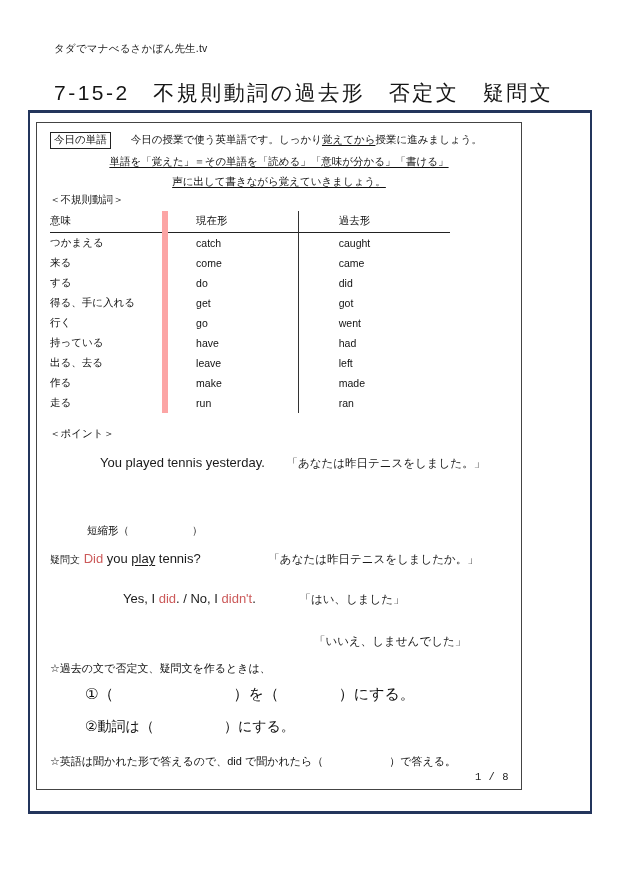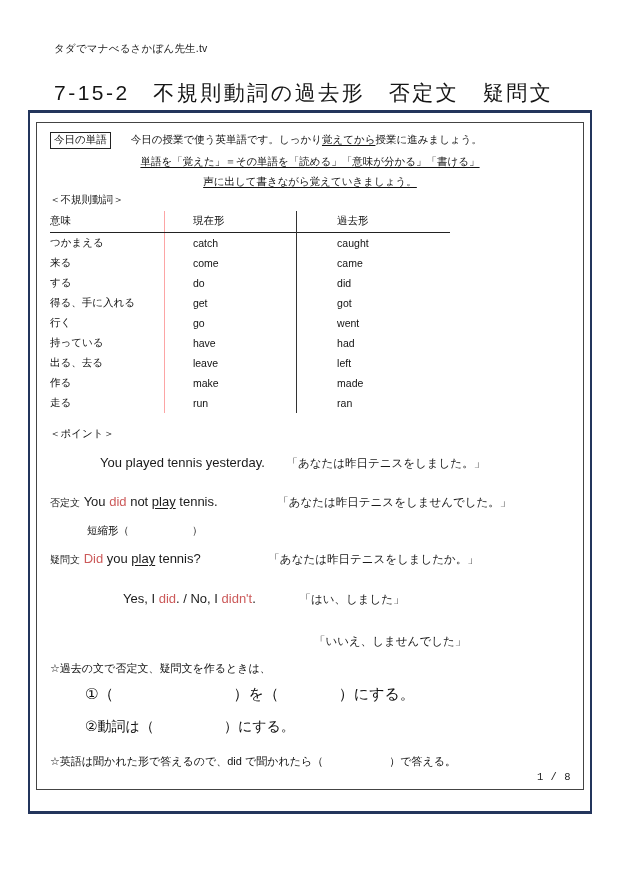--- a/index.html
+++ b/index.html
@@ -51,21 +51,21 @@
     border-bottom-width: 3px;
     box-sizing: border-box;
     background: #ffffff;
   }
 
   
   .content-box {
     position: absolute;
     left: 36px;
     top: 122px;
-    width: 548px;
+    width: 486px;
     height: 668px;
     border: 1px solid #444444;
     box-sizing: border-box;
     background: #ffffff;
   }
 
   .inner {
     position: relative;
     width: 100%;
     height: 100%;
@@ -125,21 +125,21 @@
     font-weight: normal;
     padding: 2px 0 2px 0;
     height: 16px;
     vertical-align: middle;
   }
   .col-mean  { width: 122px; }
   .col-pres  { width: 110px; padding-left: 28px !important; }
   .col-past  { width: 120px; padding-left: 40px !important; }
 
   .verb-table th.col-pres,
-  .verb-table td.col-pres { border-left: 1px solid #fca5a5; }
+  .verb-table td.col-pres { border-left: 6px solid #fca5a5; }
   .verb-table th.col-past,
   .verb-table td.col-past { border-left: 1px solid #333333; }
 
   .verb-table thead th { padding-bottom: 3px; }
   .verb-table thead tr { border-bottom: 1px solid #222222; }
   .verb-table thead th.col-mean { border-bottom: 1px solid #222222; }
 
   
   .point-label {
     position: absolute;
@@ -327,25 +327,20 @@
         </tbody>
     </table>
 
     <div class="section-label point-label">＜ポイント＞</div>
 
     <div class="ex-line line-affirm">
       <span>You played tennis yesterday.</span>
       <span class="jp-gloss">「あなたは昨日テニスをしました。」</span>
     </div>
 
-    <div class="ex-line line-neg">
-      <span class="tinylabel">否定文</span>
-      <span>You </span><span class="red">did</span><span> not </span><span class="u">play</span><span> tennis.</span>
-      <span class="jp-gloss">「あなたは昨日テニスをしませんでした。」</span>
-    </div>
 
     <div class="line-contr">短縮形（　　　　　　）</div>
 
     <div class="ex-line line-ques">
       <span class="tinylabel">疑問文</span>
       <span class="red">Did</span><span> you </span><span class="u">play</span><span> tennis?</span>
       <span class="jp-gloss">「あなたは昨日テニスをしましたか。」</span>
     </div>
 
     <div class="ex-line line-answer">

